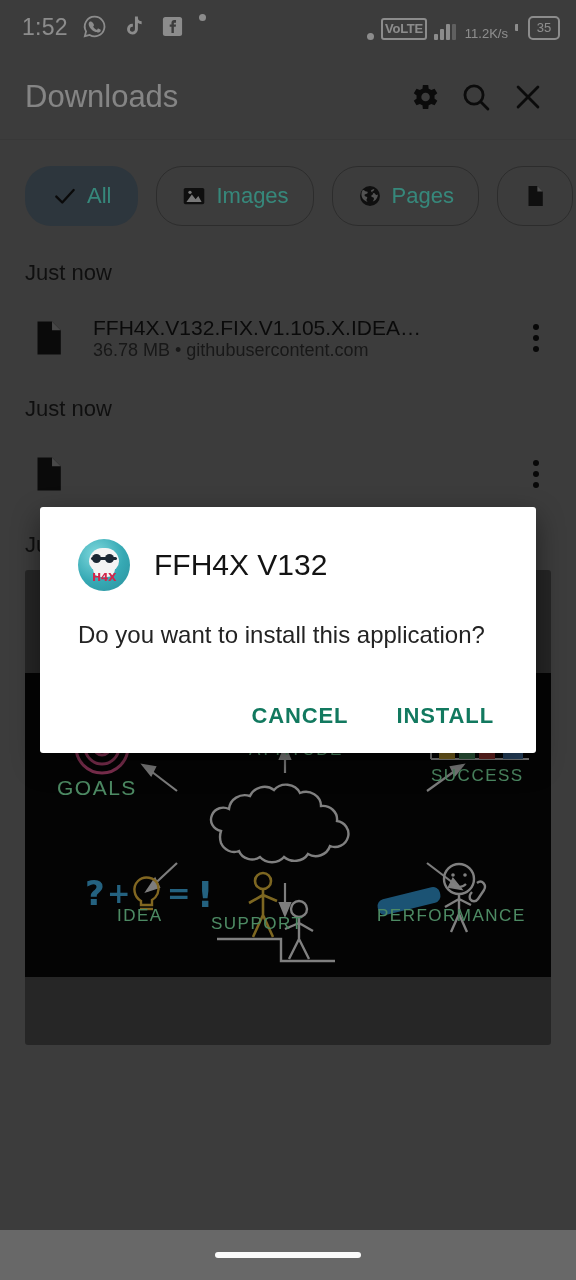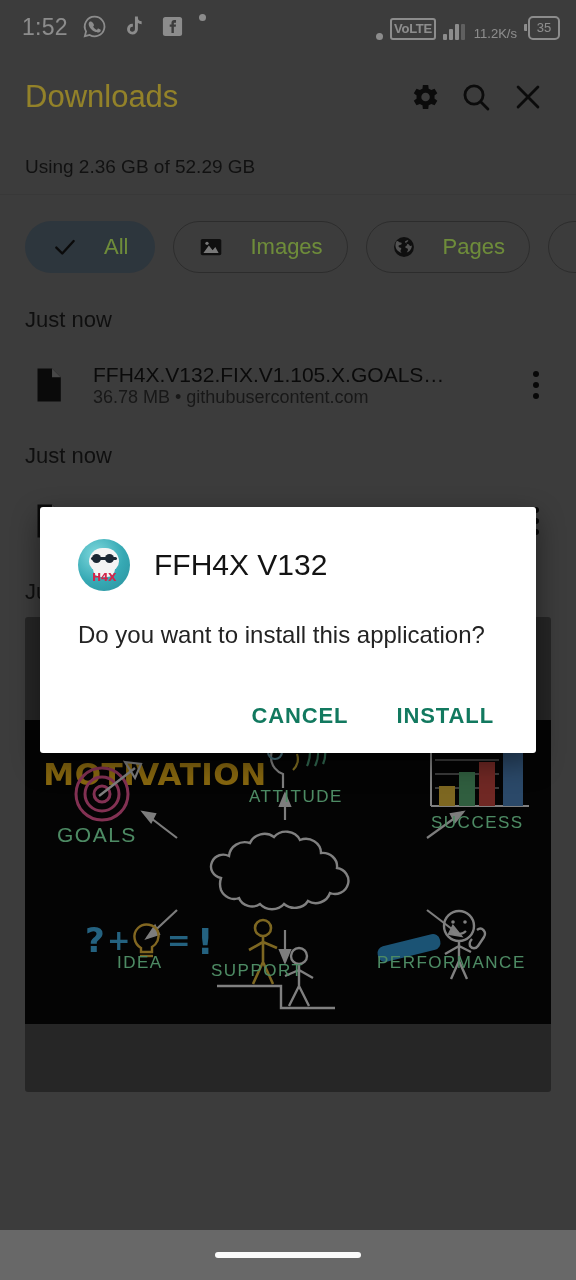--- a/index.html
+++ b/index.html
@@ -38,57 +38,57 @@
   .bars { display: flex; align-items: flex-end; gap: 2px; height: 17px; }
   .bars i { display: block; width: 4px; background: #f2f2f2; border-radius: 1px; }
   .bars i:nth-child(1) { height: 6px; }
   .bars i:nth-child(2) { height: 11px; }
   .bars i:nth-child(3) { height: 16px; }
   .bars i:nth-child(4) { height: 16px; opacity: .45; }
   .netspeed {
     font-size: 13px; line-height: 12px; text-align: center;
     display: flex; flex-direction: row; margin-left: 2px;
   }
-  .batt { display: flex; align-items: center; gap: 1px; }
+  .batt { display: flex; align-items: center; gap: 10px; }
   .batt-tip { width: 3px; height: 7px; background: #f2f2f2; border-radius: 1px 0 0 1px; }
   .batt-body {
     border: 2px solid #f2f2f2; border-radius: 5px;
     font-size: 13px; line-height: 1; padding: 3px 4px 4px;
     min-width: 32px; text-align: center;
   }
 
   
   #app { position: absolute; top: 55px; left: 0; width: 576px; height: 1225px; }
 
   #appbar {
     height: 84px; display: flex; align-items: center;
     padding: 0 22px 0 25px;
   }
-  #app-title { font-size: 31px; color: #fde047; font-weight: 400; flex: 1 1 auto; }
+  #app-title { font-size: 31px; color: #e5e5e5; font-weight: 400; flex: 1 1 auto; }
   .appbar-btn {
     width: 52px; height: 52px; display: flex;
     align-items: center; justify-content: center;
   }
   .appbar-btn svg { display: block; }
 
   #usage-row { padding: 0 25px; height: 55px; display: flex; align-items: center; }
   #usage-text { font-size: 19px; color: #1e1e1e; }
 
   #divider { height: 1px; background: #5b5b5b; opacity: .55; }
 
   
   #chips {
     padding: 26px 0 22px 25px;
     display: flex; gap: 18px; align-items: center;
     overflow: hidden; white-space: nowrap;
   }
   .chip {
-    height: 52px; border-radius: 26px;
-    display: inline-flex; align-items: center; gap: 26px;
-    padding: 0 24px; font-size: 22px; color: #bef264;
+    height: 60px; border-radius: 26px;
+    display: inline-flex; align-items: center; gap: 9px;
+    padding: 0 24px; font-size: 22px; color: #5eead4;
     border: 1.5px solid #4d4d4d; flex: 0 0 auto;
   }
   .chip.selected { background: #4e5d69; border-color: transparent; padding: 0 26px; }
   .chip svg { display: block; }
 
   
   .section-head { padding: 12px 25px 6px; font-size: 22px; color: #1b1b1b; }
   .dl-row {
     display: flex; align-items: center;
     padding: 14px 20px 14px 25px; gap: 22px; height: 92px;
@@ -256,23 +256,20 @@
       </span>
 
       <span class="appbar-btn">
         <svg width="34" height="34" viewBox="0 0 24 24">
           <line x1="5" y1="5" x2="19" y2="19" stroke="#141414" stroke-width="2" stroke-linecap="round"></line>
           <line x1="19" y1="5" x2="5" y2="19" stroke="#141414" stroke-width="2" stroke-linecap="round"></line>
         </svg>
       </span>
     </div>
 
-    <div id="usage-row">
-      <span id="usage-text">Using 2.36 GB of 52.29 GB</span>
-    </div>
 
     <div id="divider"></div>
 
     <div id="chips">
       <span class="chip selected">
         <svg width="26" height="26" viewBox="0 0 24 24">
           <polyline points="4,12.5 9.5,18 20,6.5" fill="none" stroke="#121212" stroke-width="2.2" stroke-linecap="round" stroke-linejoin="round"></polyline>
         </svg>
         <span>All</span>
       </span>
@@ -305,21 +302,21 @@
 
     <div class="section-head">Just now</div>
     <div class="dl-row">
       <span class="dl-icon">
         <svg width="42" height="42" viewBox="0 0 24 24">
           <path fill="#121212" d="M6 2.6h8.3l5 5v13.8H6V2.6Z"></path>
           <path fill="#7c7c7c" d="M14.3 2.6v5h5l-5-5Z"></path>
         </svg>
       </span>
       <span class="dl-meta">
-        <span class="dl-name">FFH4X.V132.FIX.V1.105.X.GOALS…</span>
+        <span class="dl-name">FFH4X.V132.FIX.V1.105.X.IDEA…</span>
         <span class="dl-sub">36.78 MB • githubusercontent.com</span>
       </span>
       <span class="dl-more">
           <i></i>
           <i></i>
           <i></i>
         </span>
     </div>
 
     <div class="section-head">Just now</div>

